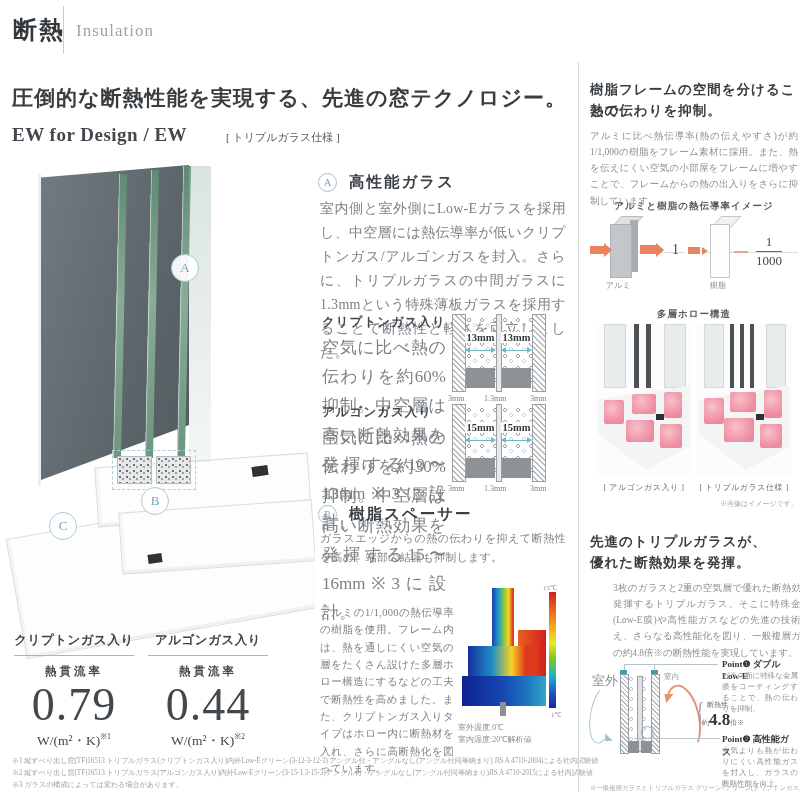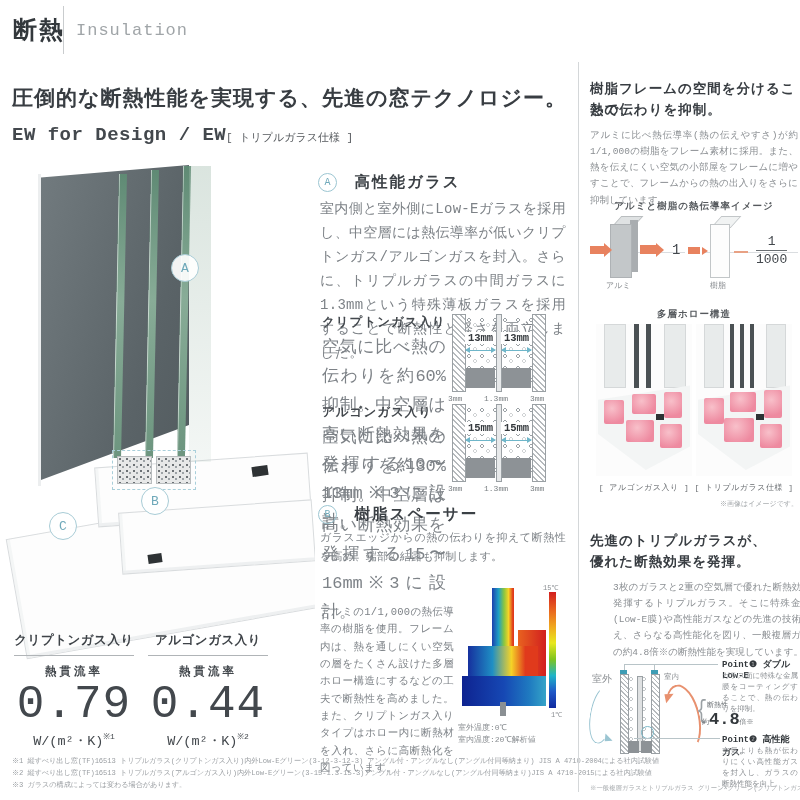--- a/index.html
+++ b/index.html
@@ -1,17 +1,17 @@
 <!DOCTYPE html>
 <html><head>
 <meta charset="utf-8">
 <style>
   html,body{margin:0;padding:0;background:#fff;}
   .page{position:relative;width:800px;height:800px;background:#ffffff;overflow:hidden;
-        font-family:Liberation Mono, monospace;color:#3d4247;}
+        font-family:Liberation Serif, serif;color:#3d4247;}
   .abs{position:absolute;}
   
   .hd-jp{font-size:24px;font-weight:bold;letter-spacing:2px;color:#33383c;}
   .hd-en{font-size:17px;color:#a0a5a8;letter-spacing:1px;}
   .vline{width:1px;background:#c9ccce;}
   
   .headline{font-size:21px;font-weight:bold;letter-spacing:1px;color:#383d42;}
   .product{font-size:19px;font-weight:bold;color:#43484d;letter-spacing:0.5px;}
   .product-spec{font-size:11px;color:#55595d;}
   
@@ -309,21 +309,21 @@
     </div>
     <div class="abs ph-cap" style="left:6px;top:482px;width:96px;">[ アルゴンガス入り ]</div>
     <div class="abs ph-cap" style="left:104px;top:482px;width:100px;">[ トリプルガラス仕様 ]</div>
     <div class="abs note-txt" style="right:0;top:499px;">※画像はイメージです。</div>
 
     <div class="abs sb-h" style="left:0;top:532px;">先進のトリプルガラスが、</div>
     <div class="abs sb-h" style="left:0;top:553px;">優れた断熱効果を発揮。</div>
     <div class="abs sb-body" style="left:0;top:580px;width:208px;margin-left:23px;">3枚のガラスと2重の空気層で優れた断熱効果を発揮するトリプルガラス。そこに特殊金属膜(Low-E膜)や高性能ガスなどの先進の技術を加え、さらなる高性能化を図り、一般複層ガラスの約4.8倍※の断熱性能を実現しています。</div>
 
     <div class="abs" style="left:0;top:662px;width:208px;height:120px;">
-      <div class="abs sb-small" style="left:2px;top:10px;font-size:10px;">室外</div>
+      <div class="abs sb-small" style="left:2px;top:10px;font-size:13px;">室外</div>
       <div class="arc-b" style="left:0;top:24px;"></div>
       <div class="leader" style="left:34px;top:2px;width:1px;height:10px;"></div>
       <div class="leader" style="left:64px;top:2px;width:1px;height:10px;"></div>
       <div class="leader" style="left:34px;top:2px;width:94px;height:1px;"></div>
       <div class="abs" style="left:30px;top:12px;width:40px;height:80px;">
         <div class="d3cap" style="left:0;"></div>
         <div class="d3cap" style="left:31px;"></div>
         <div class="d3pane" style="left:0;"></div>
         <div class="d3gap" style="left:8px;"></div>
         <div class="d3mid" style="left:17px;"></div>

